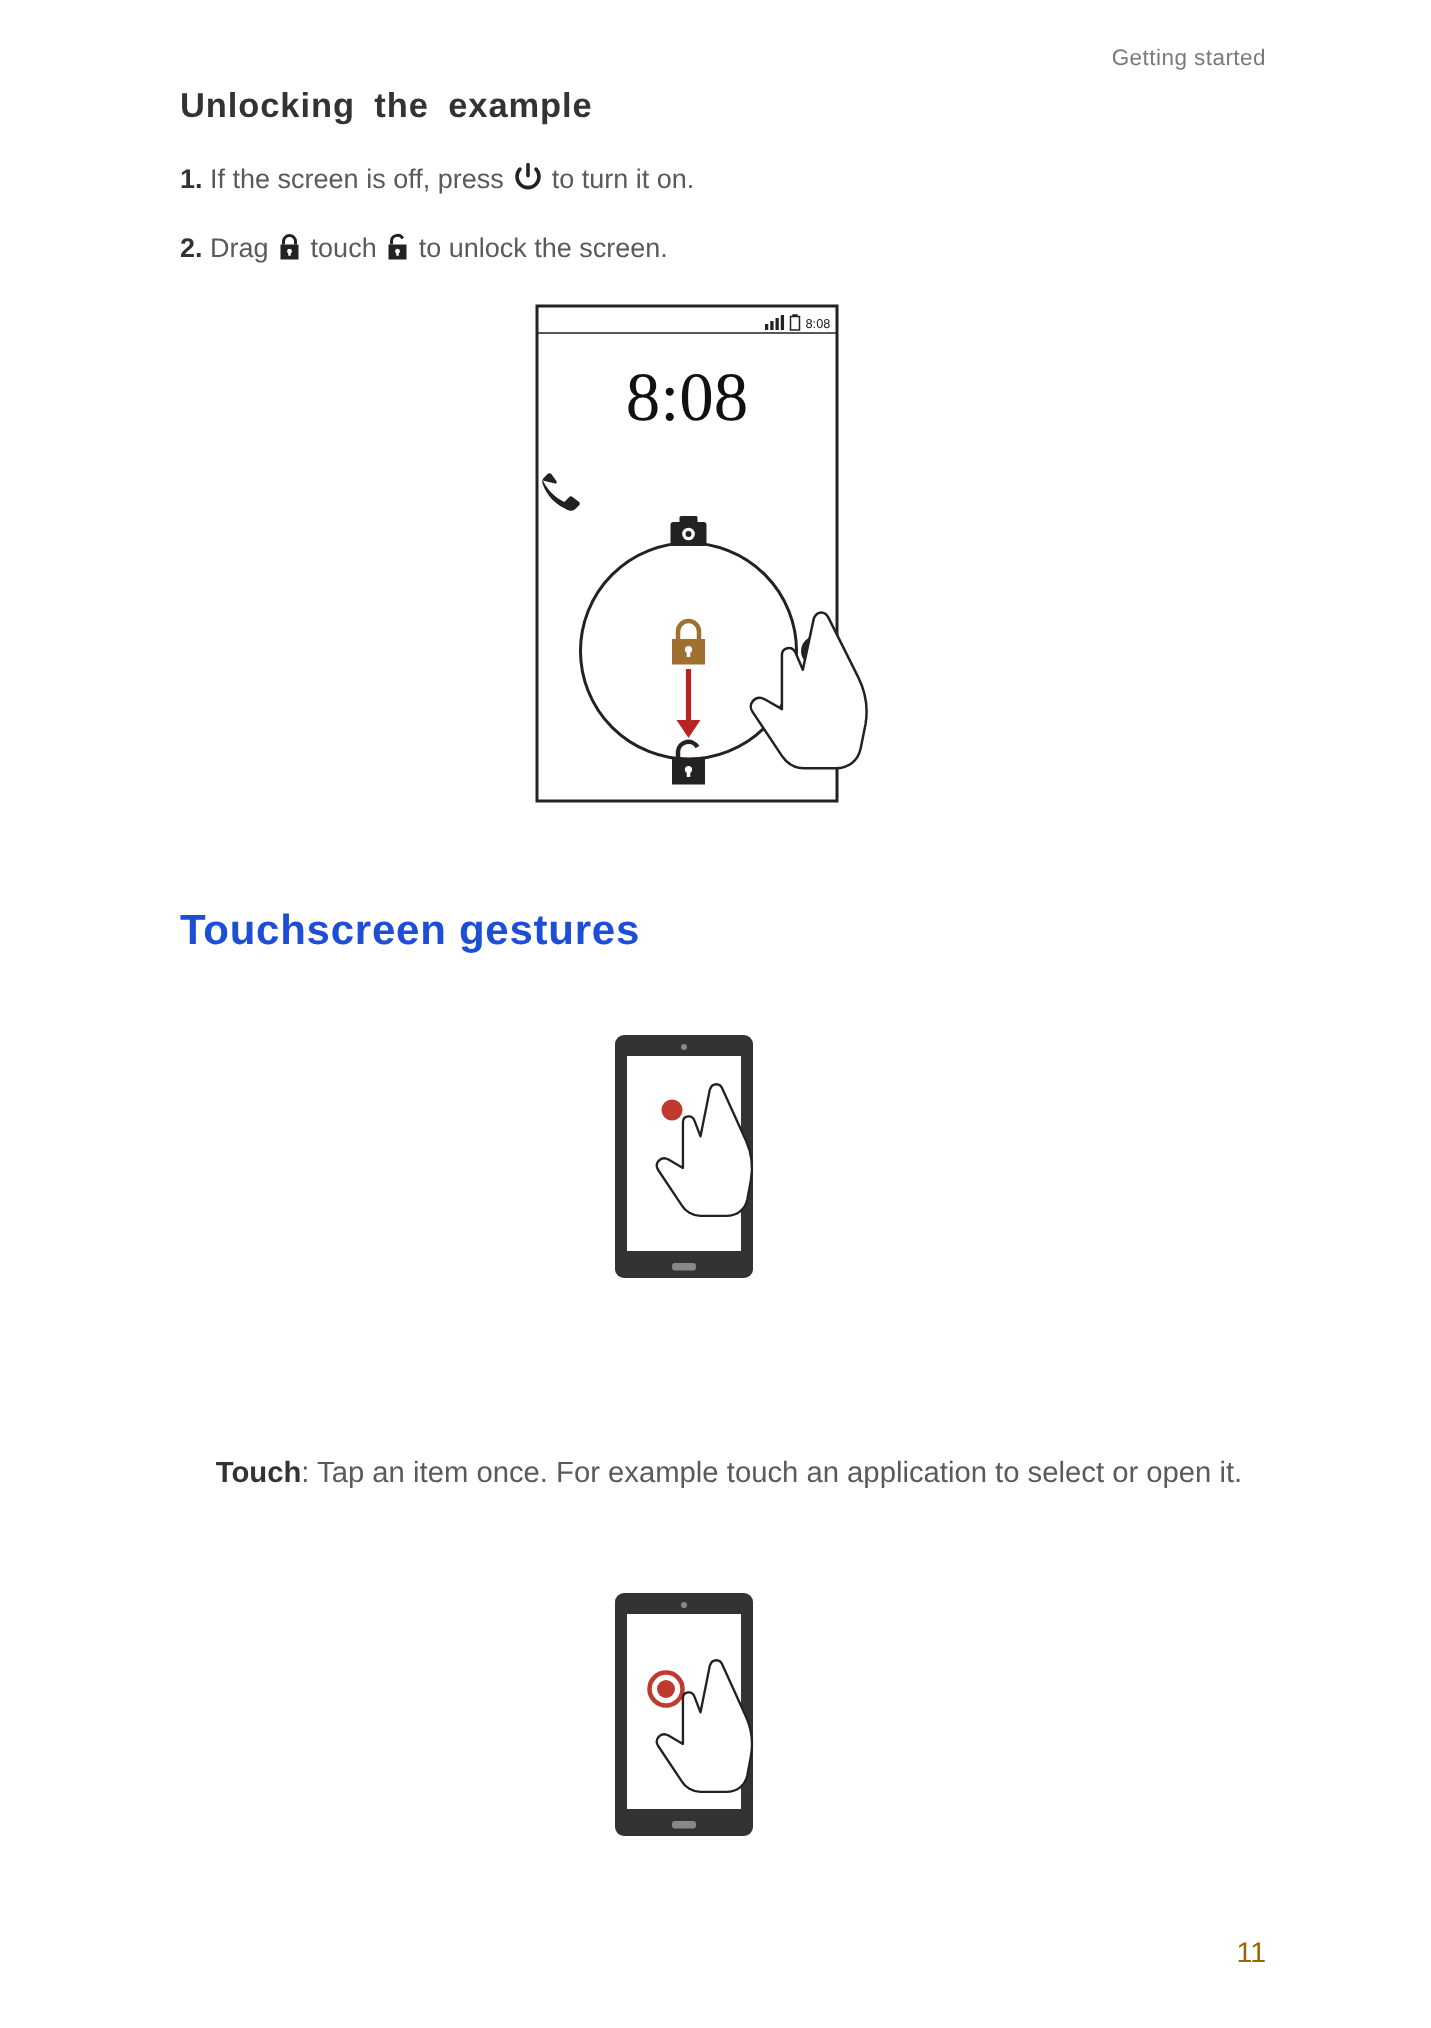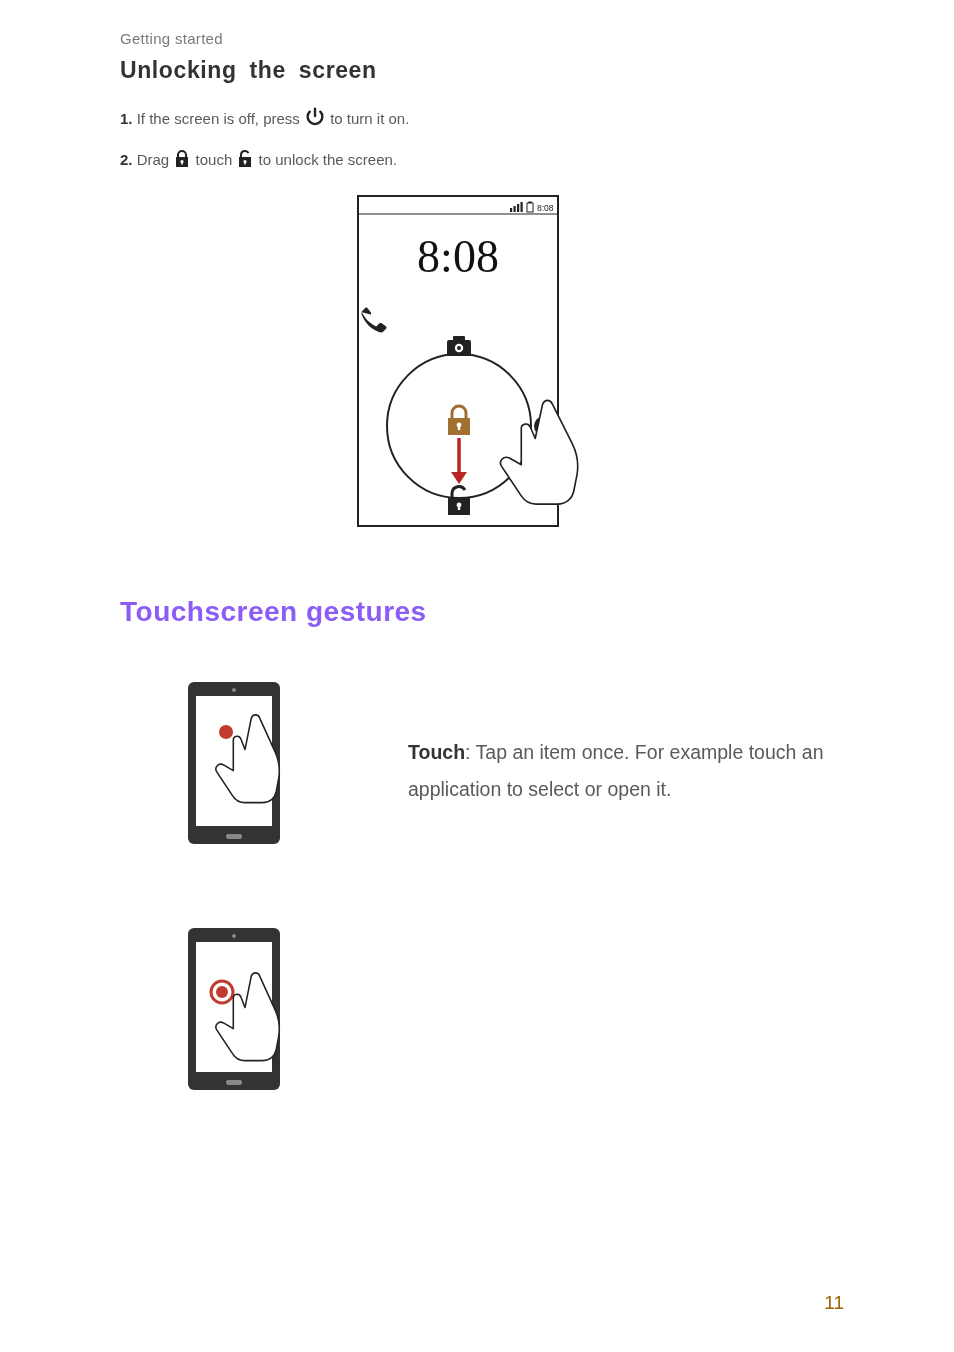--- a/index.html
+++ b/index.html
@@ -8,57 +8,58 @@
     background:#fff;
     font-family:"Segoe UI",Arial,Helvetica,sans-serif;
     color:#4d4d4d;
     position:relative;
   }
   .page{
     box-sizing:border-box;
     padding:30px 110px 0 120px;
   }
   .running-head{
-    text-align:left;
+    text-align:right;
     font-size:15px;
     color:#7a7a7a;
     margin-bottom:10px;
     letter-spacing:0.3px;
   }
   .subhead{
     font-size:23px;
     font-weight:700;
     color:#333;
     margin:6px 0 22px 0;
     letter-spacing:0.6px;
     word-spacing:6px;
   }
   .step{
-    font-size:15px;
+    font-size:18px;
     color:#5a5a5a;
     line-height:1.55;
     margin:6px 0 14px 0;
   }
   .step .num{font-weight:700;color:#333}
   .inline-icon{display:inline-block;vertical-align:-4px}
   .unlock-figure{
     display:block;
     margin:14px auto 28px auto;
   }
   .section-title{
     font-size:28px;
     font-weight:700;
-    color:#8b5cf6;
+    color:#1d4ed8;
     margin:18px 0 48px 0;
     letter-spacing:0.5px;
   }
   .gesture-row{
     display:flex;
     align-items:center;
     margin-bottom:56px;
+    flex-direction:column;
   }
   .gesture-row .fig{flex:0 0 280px;display:flex;justify-content:center}
   .gesture-row .desc{
     flex:1 1 auto;
     font-size:19.5px;
     line-height:1.85;
     color:#5a5a5a;
     padding-left:8px;
   }
   .desc strong{color:#333;font-weight:700}
@@ -68,21 +69,21 @@
     bottom:38px;
     font-size:19px;
     color:#a16207;
   }
 </style>
 </head>
 <body>
 
 <div class="page">
   <div class="running-head">Getting started</div>
-  <div class="subhead">Unlocking  the  screen</div>
+  <div class="subhead">Unlocking  the  example</div>
 
   <div class="step">
     <span class="num">1.</span>
     <span>If the screen is off, press </span>
     <span class="inline-icon">
       <svg width="22" height="22" viewBox="0 0 24 24" fill="none" stroke="#222" stroke-width="2.6" stroke-linecap="round">
         <path d="M12 3v8"></path>
           <path d="M6.2 6.2a8 8 0 1 0 11.6 0"></path>
       </svg>
     </span>

